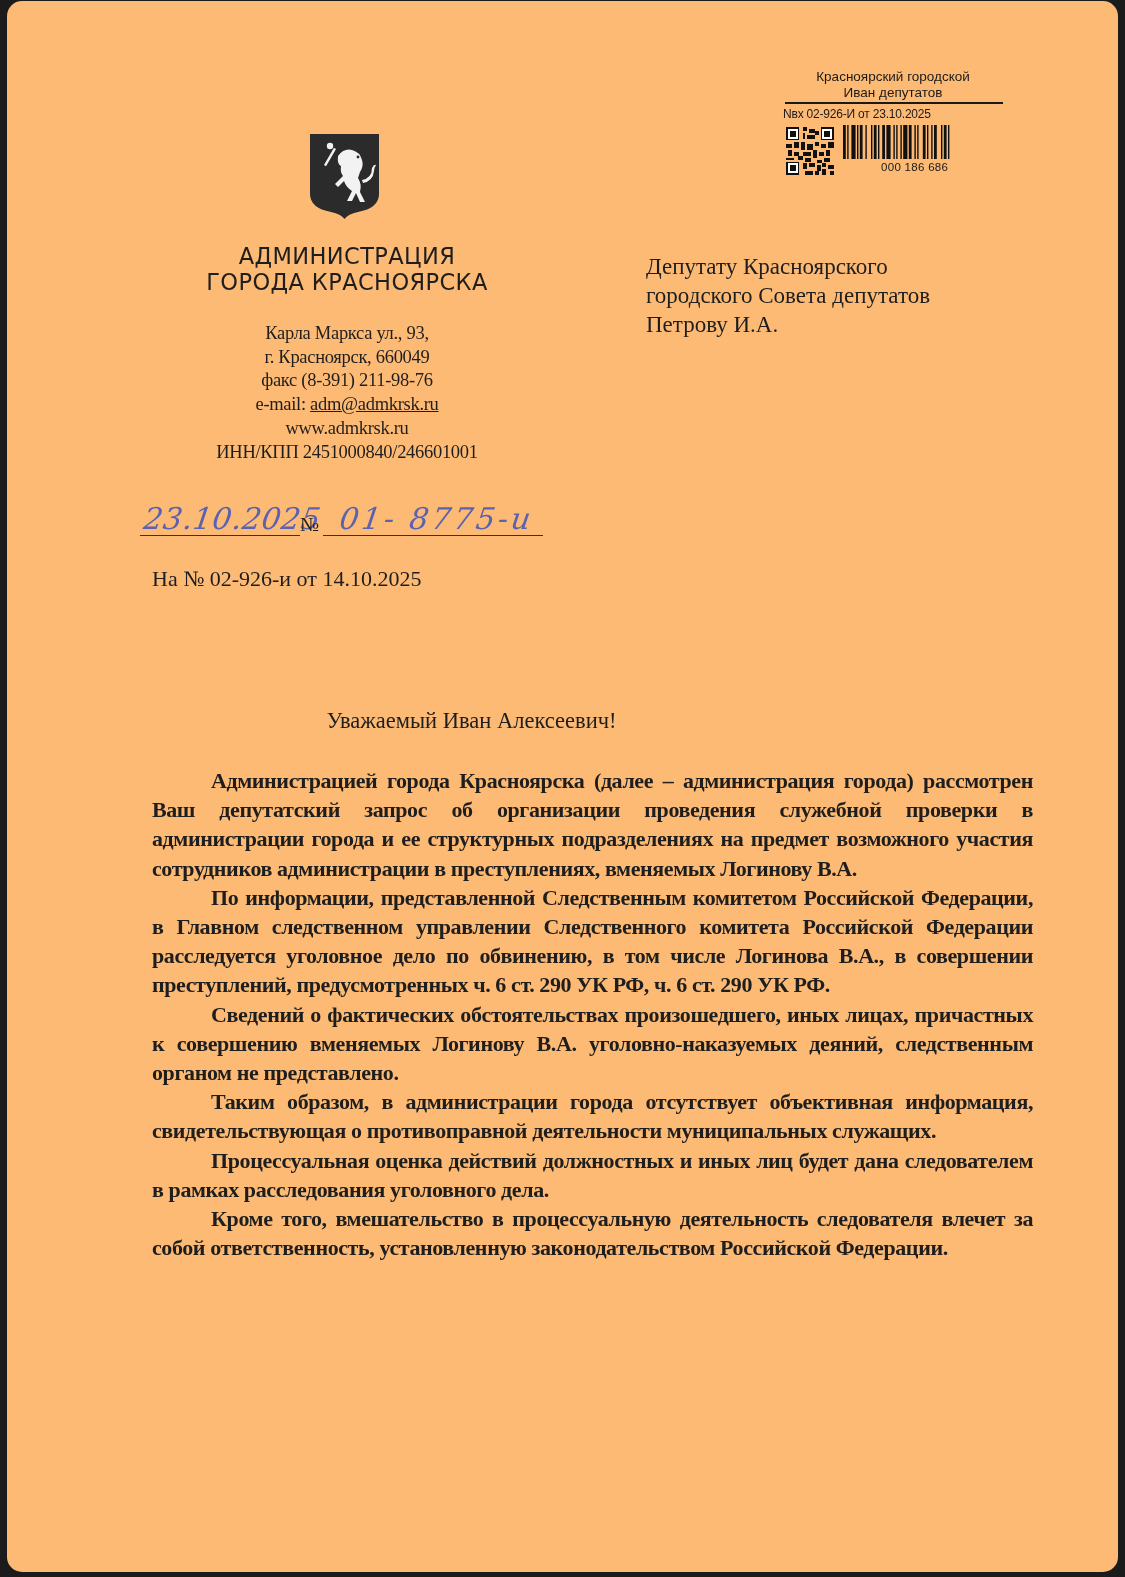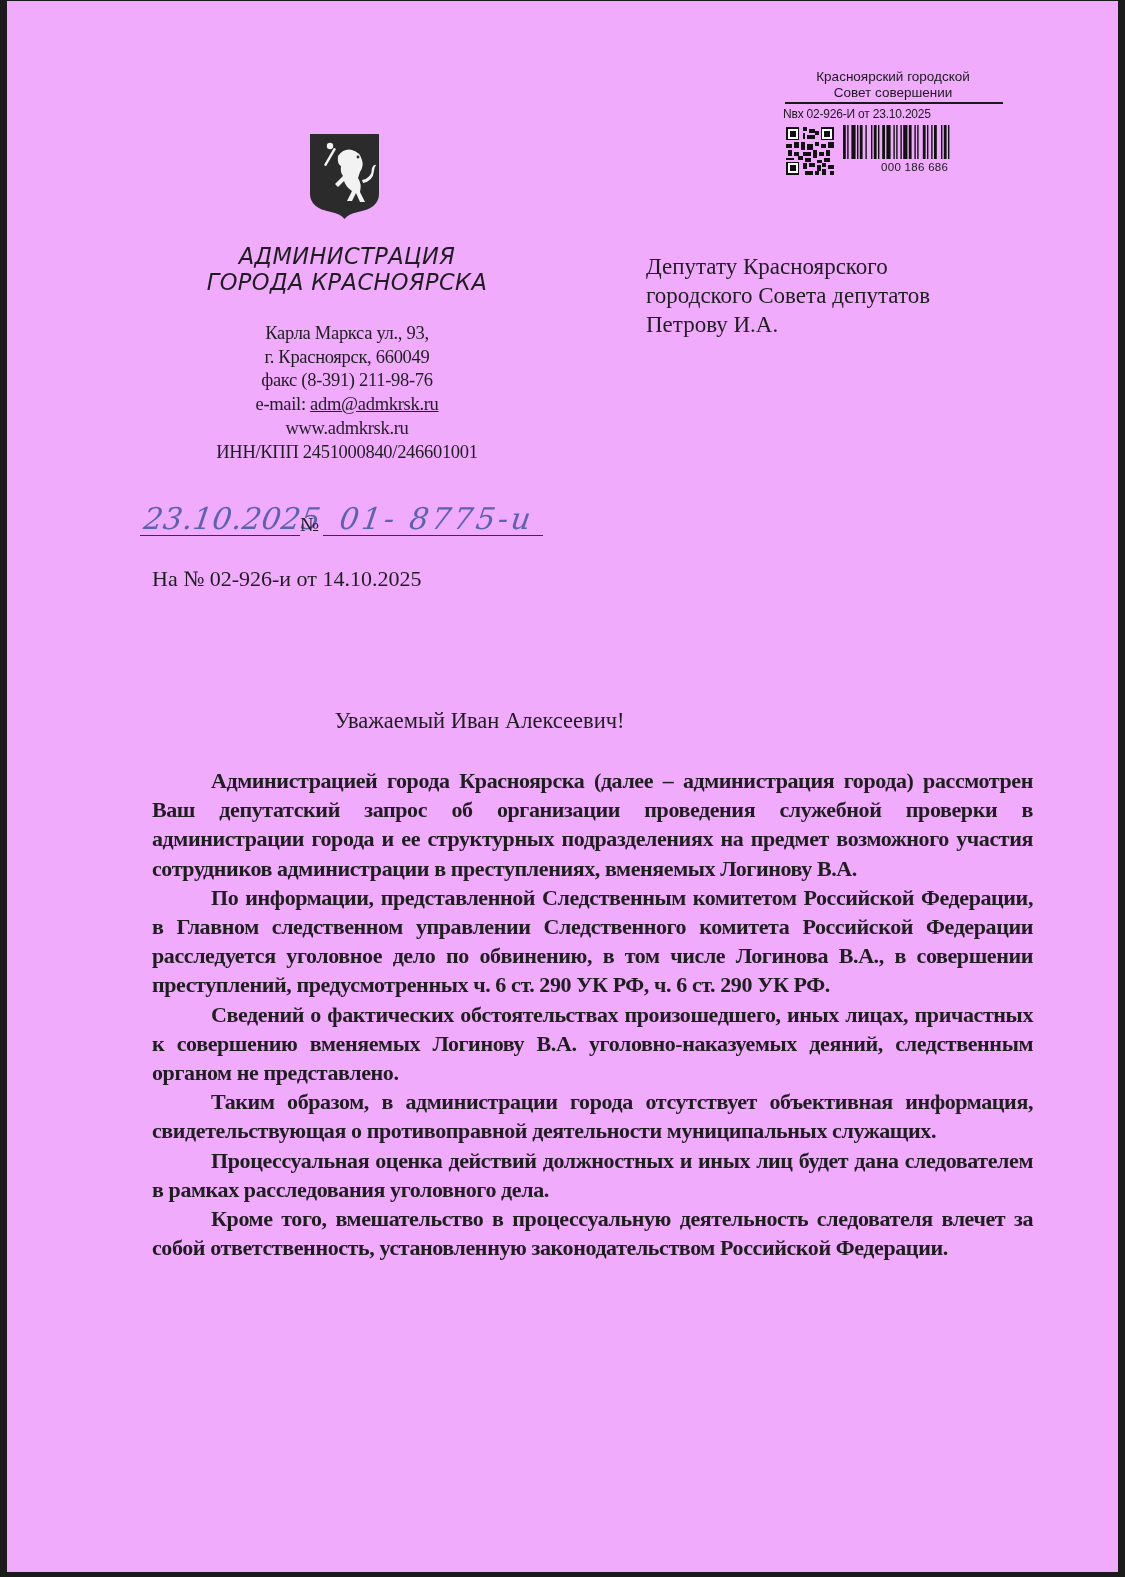--- a/index.html
+++ b/index.html
@@ -8,22 +8,23 @@
     background:#1b1b1b;
     position:relative;
     overflow:hidden;
     font-family:"Liberation Serif", "DejaVu Serif", serif;
     color:#1e1e1e;
   }
   .page {
     position:absolute;
     left:7px; top:1px;
     width:1111px; height:1571px;
-    background:#f0abfc;
+    background:#fdba74;
     overflow:hidden;
+    border-radius:15px;
   }
   
   .stamp {
     position:absolute;
     left:776px; top:68px;
     width:220px;
     font-family:"Liberation Sans", "DejaVu Sans", sans-serif;
     color:#1a1a1a;
   }
   .stamp-org {
@@ -50,21 +51,20 @@
   
   .coat {
     position:absolute; left:301px; top:131px; width:73px; height:88px;
   }
   .org-name {
     position:absolute; left:165px; top:242px; width:350px;
     text-align:center;
     font-family:"DejaVu Sans", "Liberation Sans", sans-serif;
     font-size:22.5px; line-height:26px; letter-spacing:0.4px;
     color:#1e1e1e;
-    font-style:italic;
   }
   .org-address {
     position:absolute; left:175px; top:321px; width:330px;
     text-align:center;
     font-size:18.5px; line-height:23.7px;
     letter-spacing:-0.3px;
   }
   .org-address .email a { color:#1e1e1e; text-decoration:underline; }
   
   .regline {
@@ -94,21 +94,21 @@
   }
   .reply-ref {
     position:absolute; left:145px; top:565px;
     font-size:22px;
   }
   .subject {
     position:absolute; left:145px; top:620px;
     font-size:22px;
   }
   .greeting {
-    position:absolute; left:8px; top:707px; width:929px;
+    position:absolute; left:0; top:707px; width:929px;
     text-align:center; font-size:22.5px;
   }
   .body-text {
     position:absolute; left:145px; top:765px; width:881px;
     font-size:22px; line-height:29.2px;
     text-align:justify;
   }
   .body-text p {
     margin:0; text-indent:59px;
     transform-origin:left; 
@@ -117,21 +117,21 @@
     font-weight:bold;
   }
 </style>
 </head>
 <body>
 
 <div class="page">
 
   <div class="stamp">
     <div class="stamp-org">Красноярский городской</div>
-    <div class="stamp-org">Совет совершении</div>
+    <div class="stamp-org">Иван депутатов</div>
     <div class="stamp-line"></div>
     <div class="stamp-reg">Nвх 02-926-И от 23.10.2025</div>
     <div class="stamp-codes">
       <svg class="qr" viewBox="0 0 25 25" shape-rendering="crispEdges">
         <rect x="0" y="0" width="7" height="7" fill="#111"></rect>
           <rect x="1" y="1" width="5" height="5" fill="#fff"></rect>
           <rect x="2" y="2" width="3" height="3" fill="#111"></rect>
         <rect x="18" y="0" width="7" height="7" fill="#111"></rect>
           <rect x="19" y="1" width="5" height="5" fill="#fff"></rect>
           <rect x="20" y="2" width="3" height="3" fill="#111"></rect>

